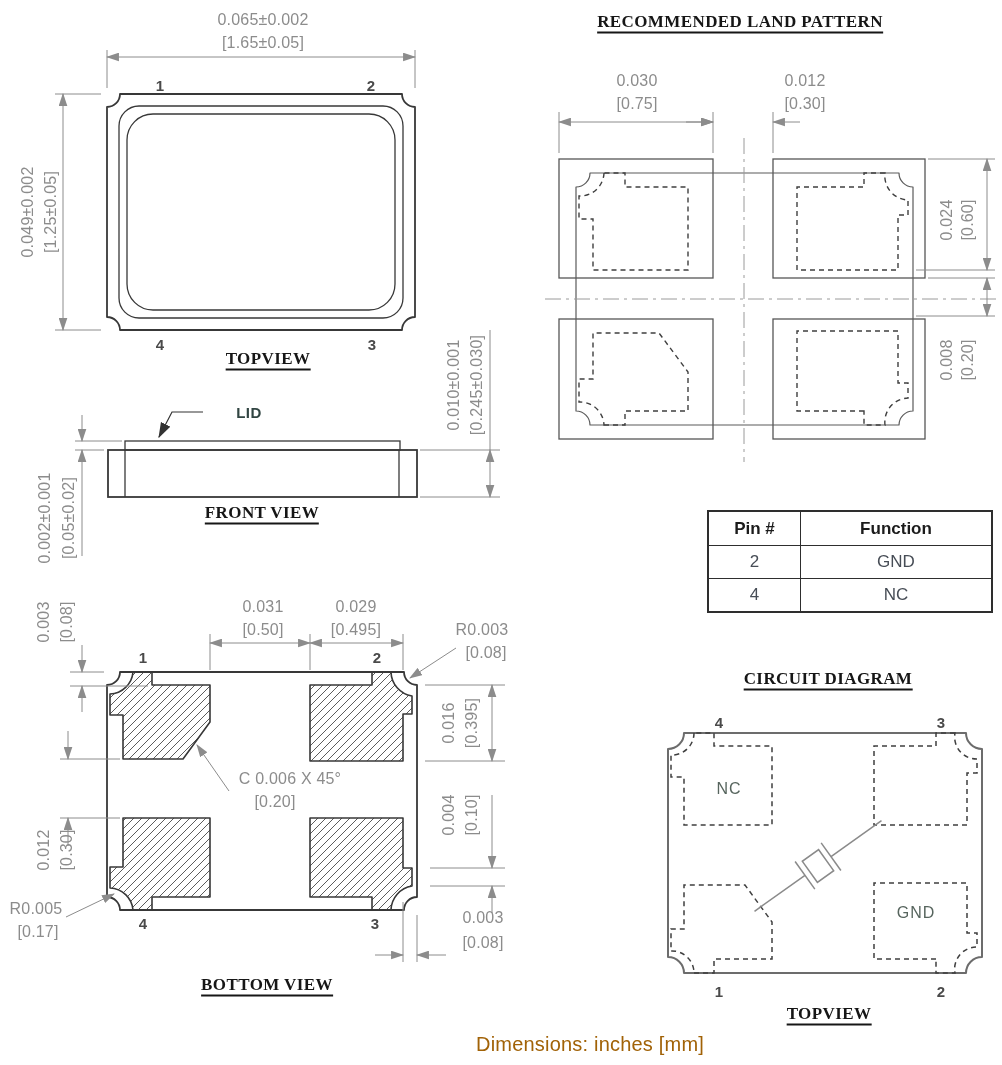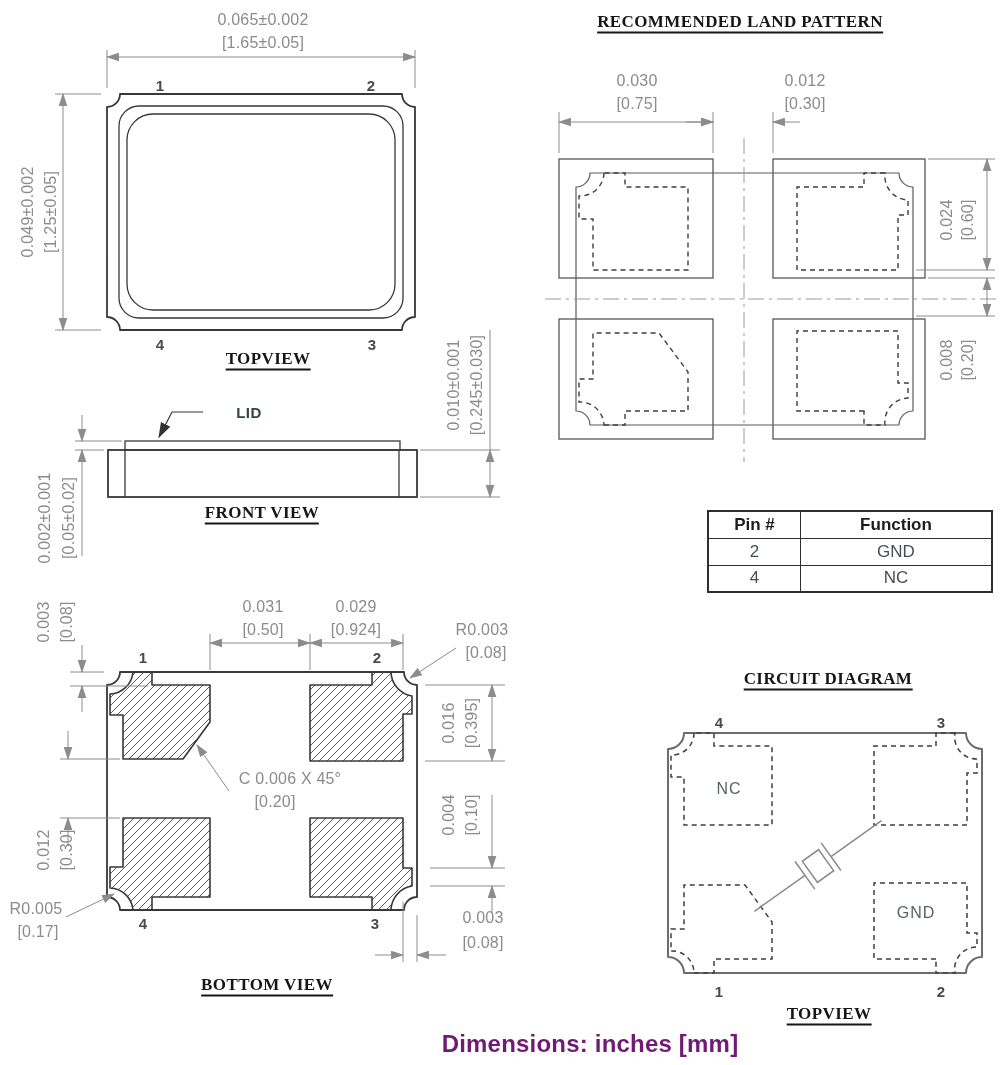--- a/index.html
+++ b/index.html
@@ -8,23 +8,23 @@
   svg { position:absolute; left:0; top:0; }
 
   .t { position:absolute; transform:translate(-50%,-50%); white-space:nowrap;
        font-size:16px; color:#8c8c8c; line-height:1; letter-spacing:0.2px; }
   .t.v { transform:translate(-50%,-50%) rotate(-90deg); }
   .t.pin { font-size:15px; color:#4a4a4a; font-weight:bold; }
   .t.title { font-size:17px; font-weight:bold; color:#161616; letter-spacing:0.4px; }
   .t.title span { border-bottom:2.5px solid #161616; padding-bottom:2px; display:inline-block;font-family:Liberation Serif, serif; }
   .t.lbl { font-size:15px; color:#314542; font-weight:bold; letter-spacing:0.5px;margin-left:32px; }
   .t.cdlbl { font-size:16px; color:#57655e; letter-spacing:1px; }
-  .t.foot { font-size:24px; font-weight:bold; color:#701a75; letter-spacing:0.2px; }
-
-  .pin-table { position:absolute; left:707px; top:510px; width:286px; height:83px;
+  .t.foot { font-size:20px; font-weight:normal; color:#a16207; letter-spacing:0.2px; }
+
+  .pin-table { position:absolute; left:707px; top:510px; width:286px; height:103px;
        display:grid; grid-template-columns:91px 1fr; grid-auto-rows:1fr;
        border:2px solid #2e2e2e; box-sizing:border-box; background:#fff; }
   .pin-table .cell { display:flex; align-items:center; justify-content:center;
        font-size:17px; color:#474d56; border-top:1.5px solid #2e2e2e; }
   .pin-table .cell.c2 { border-left:1.5px solid #2e2e2e; }
   .pin-table .cell.hdr { font-weight:bold; color:#1c1c1c; border-top:none; }
 </style>
 </head>
 <body>
 
@@ -194,21 +194,21 @@
 <div class="t v" style="left:69px; top:518px;">[0.05±0.02]</div>
 <div class="t title" style="left:262px; top:514px;"><span>FRONT VIEW</span></div>
 <div class="t v" style="left:454px; top:385px;">0.010±0.001</div>
 <div class="t v" style="left:477px; top:385px;">[0.245±0.030]</div>
 
 <div class="t v" style="left:44px; top:622px;">0.003</div>
 <div class="t v" style="left:67px; top:622px;">[0.08]</div>
 <div class="t" style="left:263px; top:607px;">0.031</div>
 <div class="t" style="left:263px; top:630px;">[0.50]</div>
 <div class="t" style="left:356px; top:607px;">0.029</div>
-<div class="t" style="left:356px; top:630px;">[0.924]</div>
+<div class="t" style="left:356px; top:630px;">[0.495]</div>
 <div class="t" style="left:482px; top:630px;">R0.003</div>
 <div class="t" style="left:486px; top:653px;">[0.08]</div>
 <div class="t v" style="left:449px; top:723px;">0.016</div>
 <div class="t v" style="left:472px; top:723px;">[0.395]</div>
 <div class="t v" style="left:449px; top:815px;">0.004</div>
 <div class="t v" style="left:472px; top:815px;">[0.10]</div>
 <div class="t" style="left:483px; top:918px;">0.003</div>
 <div class="t" style="left:483px; top:943px;">[0.08]</div>
 <div class="t" style="left:290px; top:779px;">C  0.006  X 45°</div>
 <div class="t" style="left:275px; top:802px;">[0.20]</div>

